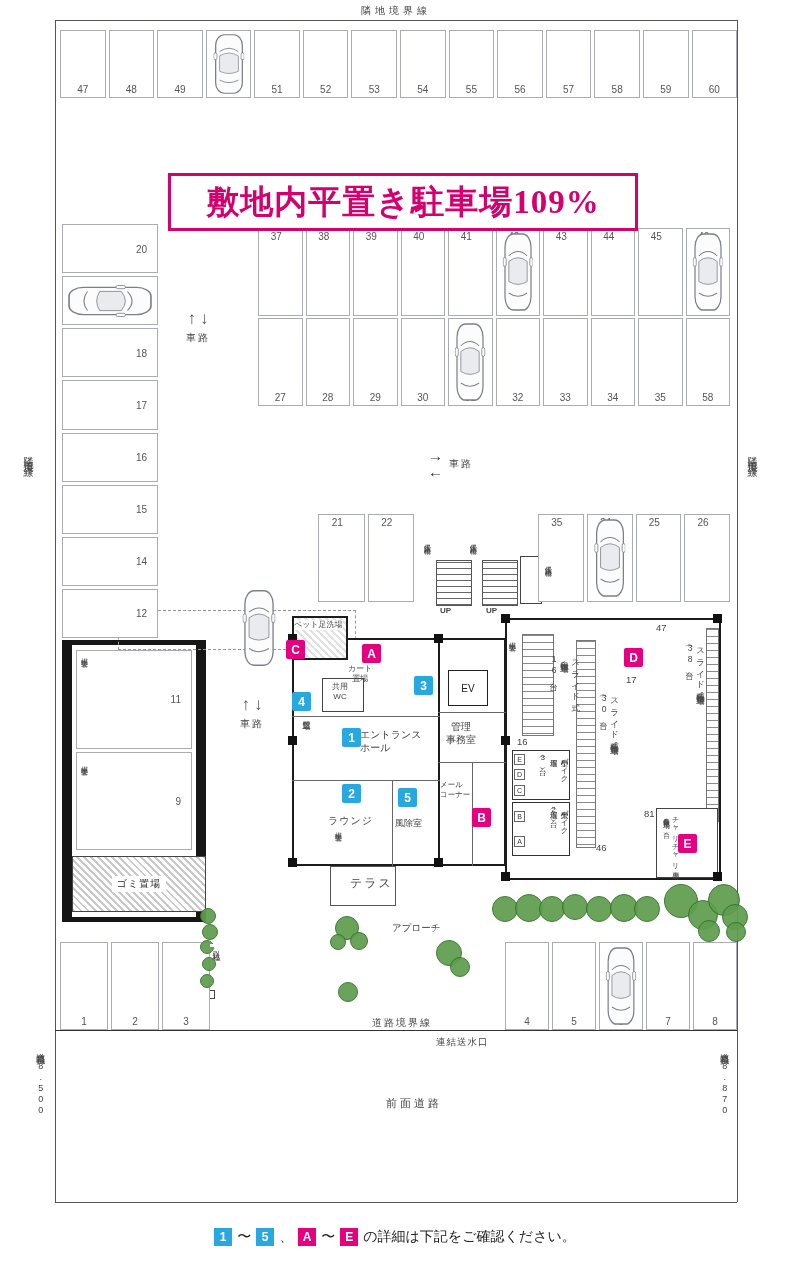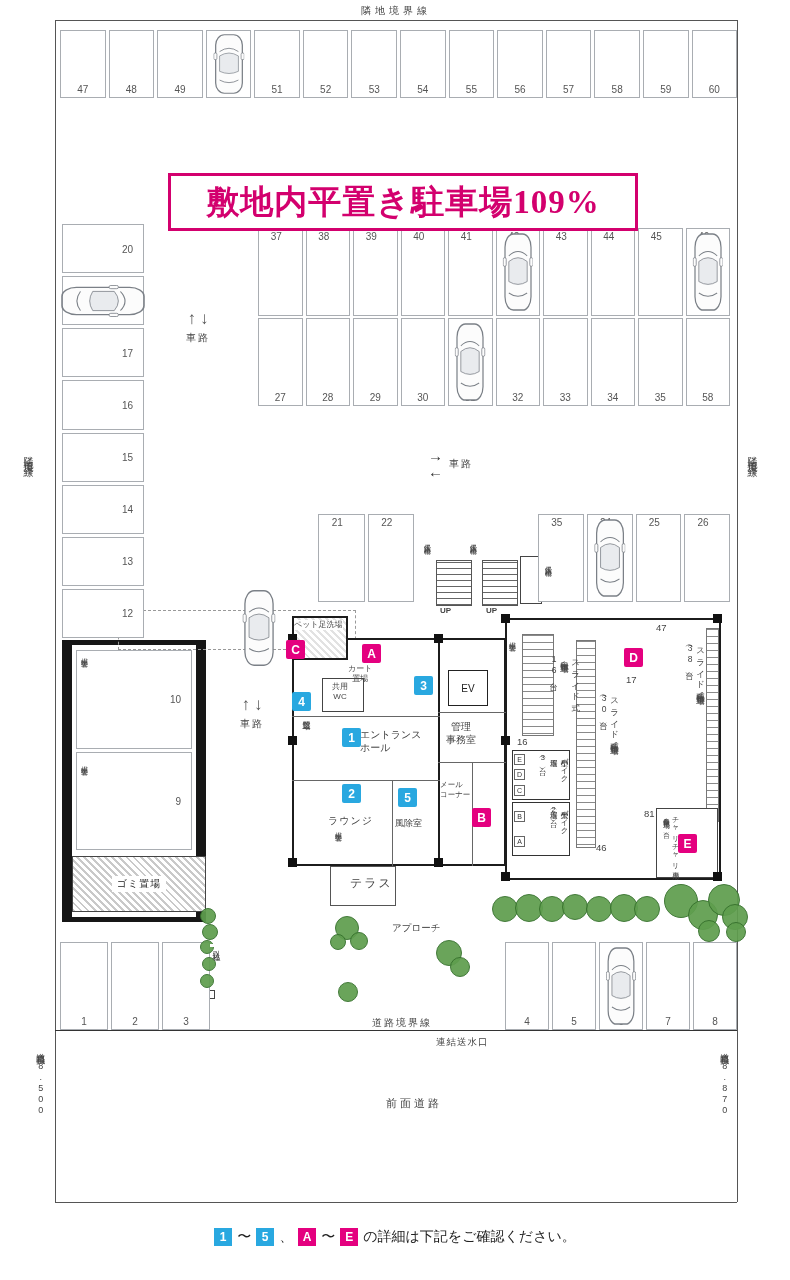--- a/index.html
+++ b/index.html
@@ -261,57 +261,57 @@
       <div class="stall">
         <span class="stall-num num-bottom">58</span>
       </div>
       <div class="stall">
         <span class="stall-num num-bottom">59</span>
       </div>
       <div class="stall">
         <span class="stall-num num-bottom">60</span>
       </div>
     </div>
-    <div class="prow prow-h" style="left: 62px; top: 224px; width: 82px; height: 414px;">
+    <div class="prow prow-h" style="left: 62px; top: 224px; width: 96px; height: 414px;">
       <div class="stall">
         <span class="stall-num num-right">20</span>
       </div>
       <div class="stall">
         <span class="stall-num num-right">19</span>
         <div class="car car-h"><svg viewBox="0 0 40 84" preserveAspectRatio="none" width="100%" height="100%">
             <rect x="3" y="2" width="34" height="80" rx="11" ry="14" fill="#fcfcfc" stroke="#7b8087" stroke-width="1.6"></rect>
             <path d="M8 25 Q20 16 32 25" fill="none" stroke="#7b8087" stroke-width="1.1"></path>
             <path d="M8 31 Q20 23 32 31 L32 52 Q20 58 8 52 Z" fill="#e9ebee" stroke="#7b8087" stroke-width="0.9"></path>
             <path d="M8 64 Q20 71 32 64" fill="none" stroke="#7b8087" stroke-width="1.1"></path>
             <rect x="0.6" y="27" width="4" height="9" rx="1.6" fill="#fcfcfc" stroke="#7b8087" stroke-width="0.9"></rect>
             <rect x="35.4" y="27" width="4" height="9" rx="1.6" fill="#fcfcfc" stroke="#7b8087" stroke-width="0.9"></rect>
           </svg></div>
       </div>
       <div class="stall">
+        <span class="stall-num num-right">18</span>
+      </div>
+      <div class="stall">
         <span class="stall-num num-right">17</span>
       </div>
       <div class="stall">
         <span class="stall-num num-right">16</span>
       </div>
       <div class="stall">
         <span class="stall-num num-right">15</span>
       </div>
       <div class="stall">
         <span class="stall-num num-right">14</span>
       </div>
       <div class="stall">
-        <span class="stall-num num-right">13</span>
-      </div>
-      <div class="stall">
         <span class="stall-num num-right">12</span>
       </div>
     </div>
     <div class="prow prow-h" style="left: 76px; top: 650px; width: 116px; height: 200px;">
       <div class="stall">
-        <span class="stall-num num-right">10</span>
+        <span class="stall-num num-right">11</span>
       </div>
       <div class="stall">
         <span class="stall-num num-right">9</span>
       </div>
     </div>
     <div class="prow " style="left: 258px; top: 228px; width: 472px; height: 88px;">
       <div class="stall">
         <span class="stall-num num-top">37</span>
       </div>
       <div class="stall">

